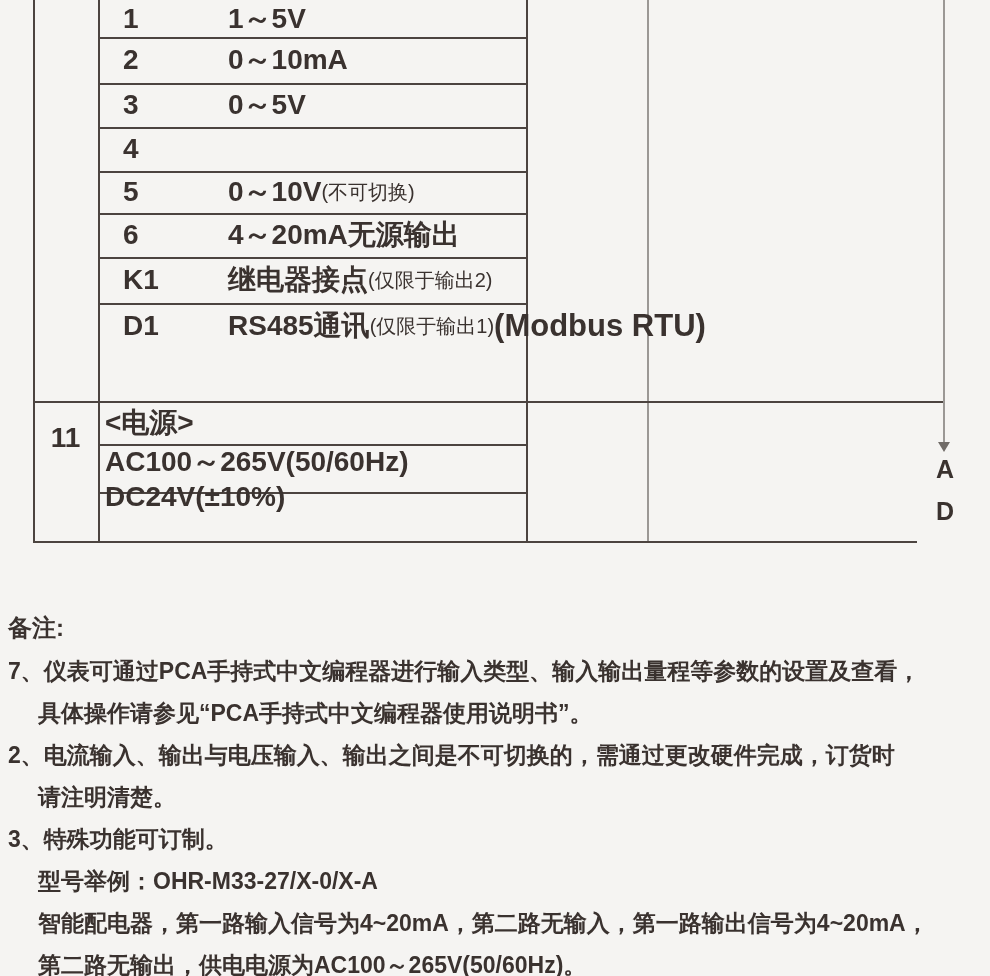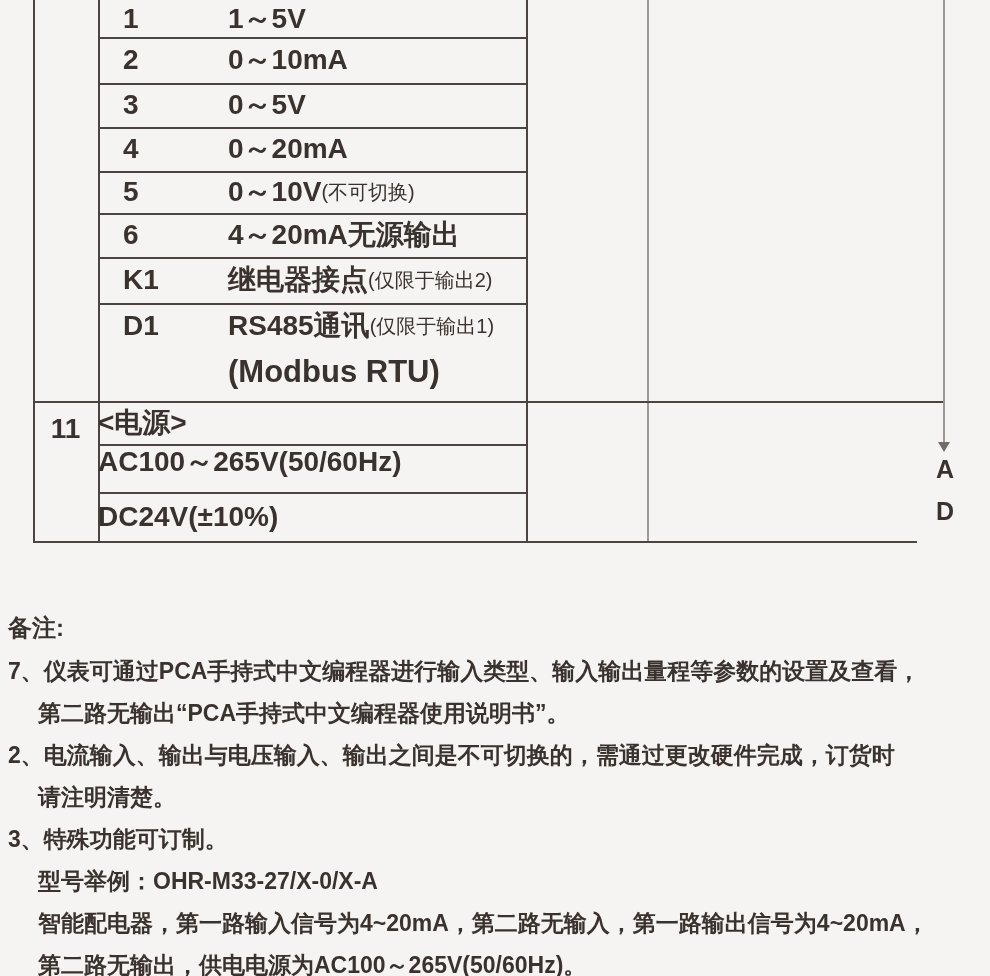--- a/index.html
+++ b/index.html
@@ -26,27 +26,27 @@
   }
   
   .crow{
     position:absolute;left:98px;width:428px;
     display:flex;align-items:center;
     white-space:nowrap;
     font-weight:bold;font-size:28px;
   }
   .crow .code{flex:0 0 auto;width:105px;padding-left:25px;}
   .small{font-size:20px;font-weight:normal;}
-  .valcol{display:flex;flex-direction:column;}
+  .valcol{display:flex;}
   .valcol .l1{height:46px;display:flex;align-items:center;}
   .valcol .l2{height:46px;display:flex;align-items:center;font-size:31px;}
   .prow{
     position:absolute;left:98px;width:428px;
     display:flex;align-items:center;
-    box-sizing:border-box;
+    padding-left:7px;box-sizing:border-box;
     white-space:nowrap;
     font-weight:bold;font-size:28px;
   }
   .rownum{
     position:absolute;left:33px;width:65px;
     display:flex;align-items:center;justify-content:center;
     font-weight:bold;font-size:28px;
   }
   .pointer-label{
     position:absolute;left:926px;width:38px;
@@ -103,21 +103,20 @@
     <div class="crow" style="top:37px;height:46px">
       <span class="code">2</span>
       <span class="val">0～10mA</span>
     </div>
     <div class="crow" style="top:83px;height:44px">
       <span class="code">3</span>
       <span class="val">0～5V</span>
     </div>
     <div class="crow" style="top:127px;height:44px">
       <span class="code">4</span>
-      <span class="val">0～20mA</span>
     </div>
     <div class="crow" style="top:171px;height:42px">
       <span class="code">5</span>
       <span class="val">0～10V</span>
       <span class="small">(不可切换)</span>
     </div>
     <div class="crow" style="top:213px;height:44px">
       <span class="code">6</span>
       <span class="val">4～20mA无源输出</span>
     </div>
@@ -130,30 +129,30 @@
       <span class="code" style="height:46px;display:flex;align-items:center">D1</span>
       <span class="valcol">
         <span class="l1">
           <span class="val">RS485通讯</span>
           <span class="small">(仅限于输出1)</span>
         </span>
         <span class="l2">(Modbus RTU)</span>
       </span>
     </div>
 
-    <div class="rownum" style="top:407px;height:43px">11</div>
+    <div class="rownum" style="top:416px;height:43px">11</div>
     <div class="prow" style="top:401px;height:43px">&lt;电源&gt;</div>
     <div class="prow" style="top:444px;height:36px">AC100～265V(50/60Hz)</div>
-    <div class="prow" style="top:492px;height:49px">DC24V(±10%)</div>
+    <div class="prow" style="top:472px;height:49px">DC24V(±10%)</div>
   </div>
 
   <div class="notes">
     <div class="ntitle">备注:</div>
     <div class="nline">7、仪表可通过PCA手持式中文编程器进行输入类型、输入输出量程等参数的设置及查看，</div>
-    <div class="nline ind">第二路无输出“PCA手持式中文编程器使用说明书”。</div>
+    <div class="nline ind">具体操作请参见“PCA手持式中文编程器使用说明书”。</div>
     <div class="nline">2、电流输入、输出与电压输入、输出之间是不可切换的，需通过更改硬件完成，订货时</div>
     <div class="nline ind">请注明清楚。</div>
     <div class="nline">3、特殊功能可订制。</div>
     <div class="nline ind">型号举例：OHR-M33-27/X-0/X-A</div>
     <div class="nline ind">智能配电器，第一路输入信号为4~20mA，第二路无输入，第一路输出信号为4~20mA，</div>
     <div class="nline ind">第二路无输出，供电电源为AC100～265V(50/60Hz)。</div>
   </div>
 
 </div>
 

